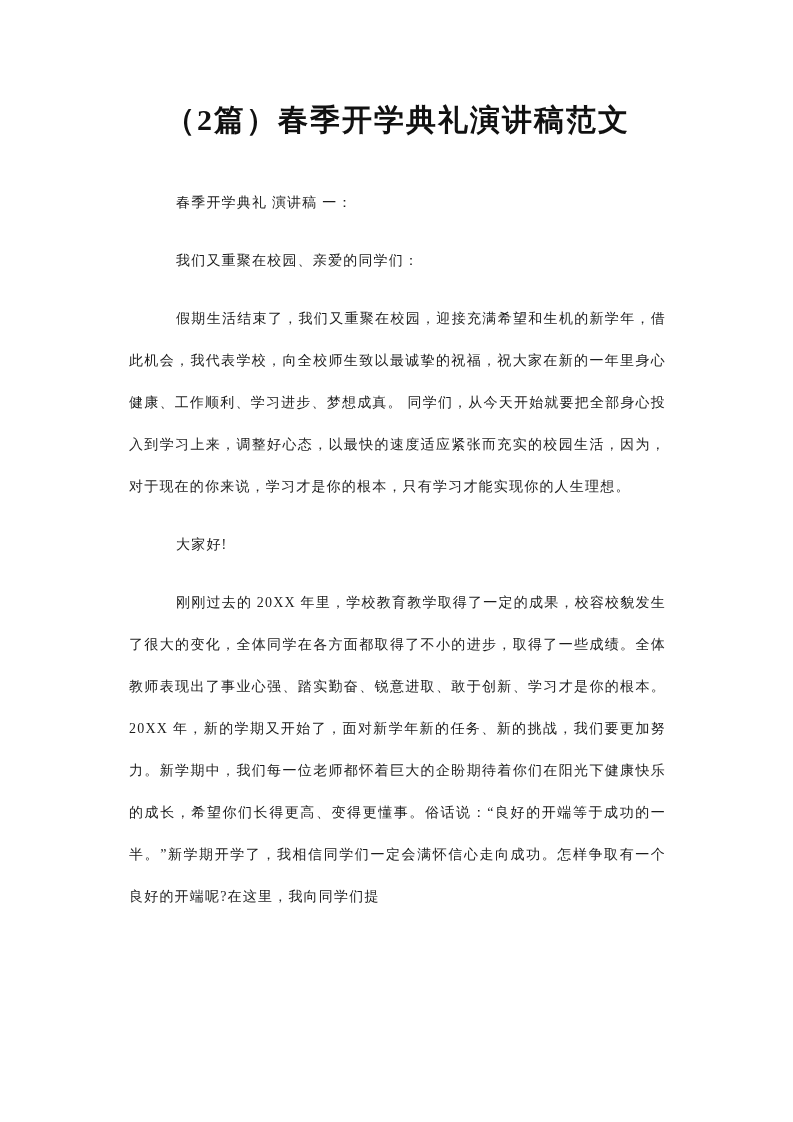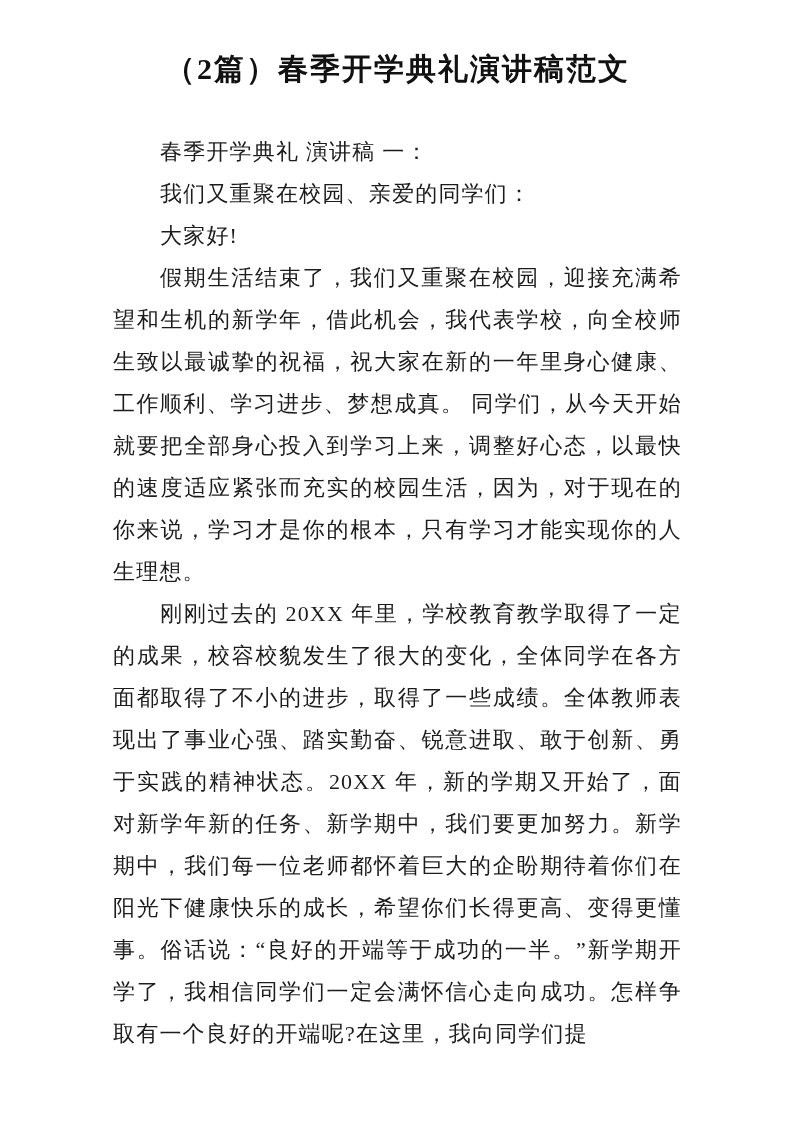--- a/index.html
+++ b/index.html
@@ -11,48 +11,48 @@
     width: 793px;
     height: 1122px;
     overflow: hidden;
     font-family: "Liberation Serif", "DejaVu Serif", serif;
     color: #1a1a1a;
   }
   .page {
     box-sizing: border-box;
     width: 793px;
     height: 1122px;
-    padding: 47px 111px 0 113px;
+    padding: 98px 111px 0 113px;
     background: #ffffff;
   }
   .doc-title {
     font-size: 30px;
     font-weight: 700;
     text-align: center;
     letter-spacing: 2px;
     color: #111111;
     margin: 0 0 40px 0;
     line-height: 44px;
   }
   .doc-body p {
-    margin: 0;
-    font-size: 22px;
+    margin: 16px;
+    font-size: 14px;
     line-height: 42px;
     letter-spacing: 1.2px;
     text-align: justify;
     text-indent: 47px;
     color: #1c1c1c;
     word-break: break-all;
   }
 </style>
 </head>
 <body>
 
 <div class="page">
   <h1 class="doc-title">（2篇）春季开学典礼演讲稿范文</h1>
   <div class="doc-body">
     <p>春季开学典礼 演讲稿 一：</p>
     <p>我们又重聚在校园、亲爱的同学们：</p>
+    <p>假期生活结束了，我们又重聚在校园，迎接充满希望和生机的新学年，借此机会，我代表学校，向全校师生致以最诚挚的祝福，祝大家在新的一年里身心健康、工作顺利、学习进步、梦想成真。 同学们，从今天开始就要把全部身心投入到学习上来，调整好心态，以最快的速度适应紧张而充实的校园生活，因为，对于现在的你来说，学习才是你的根本，只有学习才能实现你的人生理想。</p>
     <p>大家好!</p>
-    <p>假期生活结束了，我们又重聚在校园，迎接充满希望和生机的新学年，借此机会，我代表学校，向全校师生致以最诚挚的祝福，祝大家在新的一年里身心健康、工作顺利、学习进步、梦想成真。 同学们，从今天开始就要把全部身心投入到学习上来，调整好心态，以最快的速度适应紧张而充实的校园生活，因为，对于现在的你来说，学习才是你的根本，只有学习才能实现你的人生理想。</p>
-    <p>刚刚过去的 20XX 年里，学校教育教学取得了一定的成果，校容校貌发生了很大的变化，全体同学在各方面都取得了不小的进步，取得了一些成绩。全体教师表现出了事业心强、踏实勤奋、锐意进取、敢于创新、勇于实践的精神状态。20XX 年，新的学期又开始了，面对新学年新的任务、新学期中，我们要更加努力。新学期中，我们每一位老师都怀着巨大的企盼期待着你们在阳光下健康快乐的成长，希望你们长得更高、变得更懂事。俗话说：“良好的开端等于成功的一半。”新学期开学了，我相信同学们一定会满怀信心走向成功。怎样争取有一个良好的开端呢?在这里，我向同学们提</p>
+    <p>刚刚过去的 20XX 年里，学校教育教学取得了一定的成果，校容校貌发生了很大的变化，全体同学在各方面都取得了不小的进步，取得了一些成绩。全体教师表现出了事业心强、踏实勤奋、锐意进取、敢于创新、学习才是你的根本。20XX 年，新的学期又开始了，面对新学年新的任务、新的挑战，我们要更加努力。新学期中，我们每一位老师都怀着巨大的企盼期待着你们在阳光下健康快乐的成长，希望你们长得更高、变得更懂事。俗话说：“良好的开端等于成功的一半。”新学期开学了，我相信同学们一定会满怀信心走向成功。怎样争取有一个良好的开端呢?在这里，我向同学们提</p>
   </div>
 </div>
 
 </body></html>

